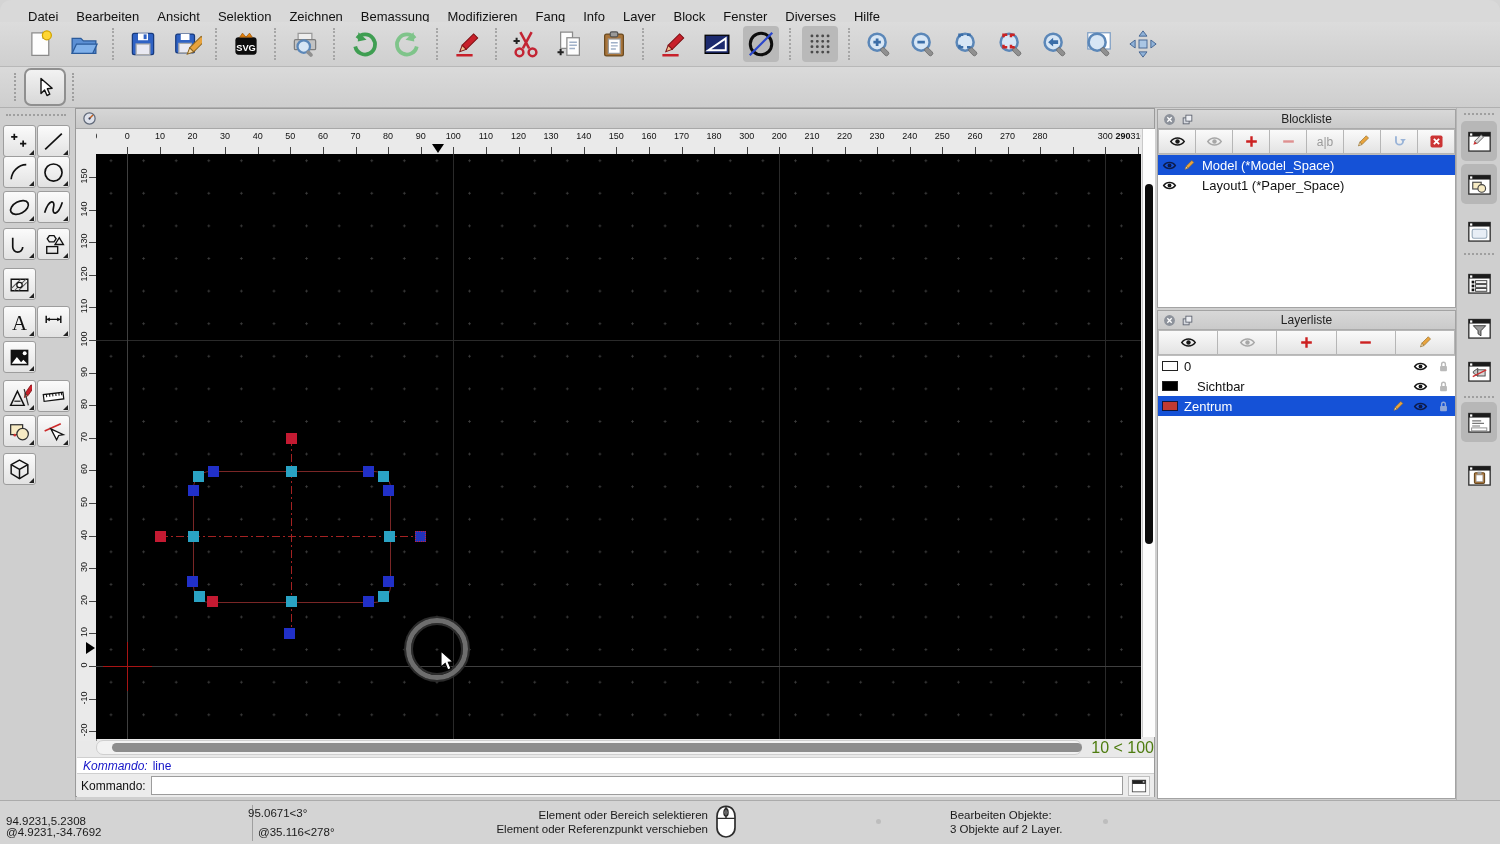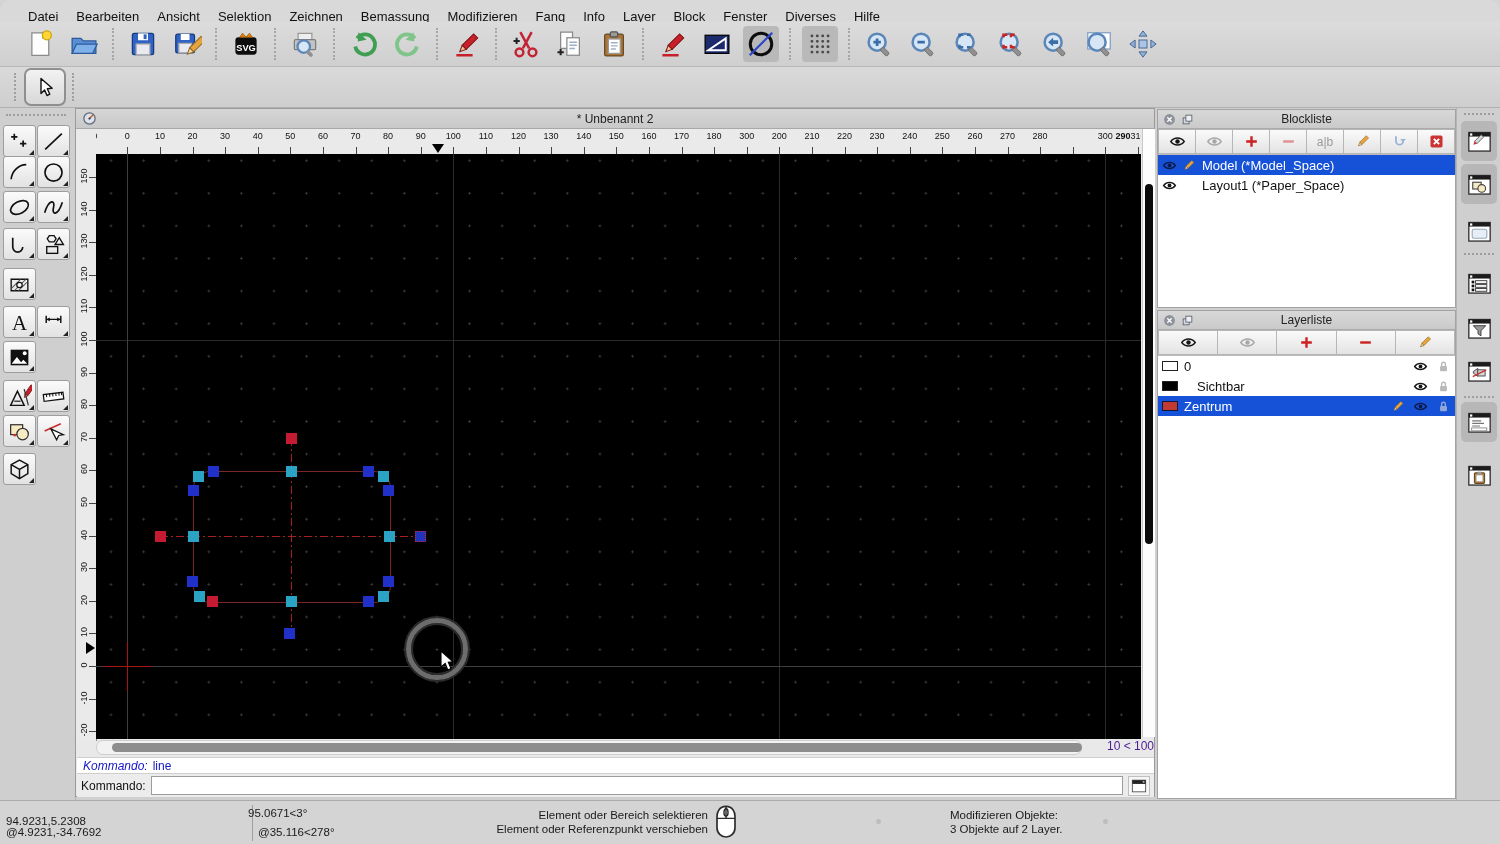--- a/index.html
+++ b/index.html
@@ -60,21 +60,21 @@
   .cl-h{position:absolute;height:1px;background:repeating-linear-gradient(to right,#a42222 0 8px,transparent 8px 11px,#a42222 11px 13px,transparent 13px 16px);}
   .cl-v{position:absolute;width:1px;background:repeating-linear-gradient(to bottom,#a42222 0 8px,transparent 8px 11px,#a42222 11px 13px,transparent 13px 16px);}
   #snap-circle{position:absolute;width:62px;height:62px;border-radius:50%;border:5px solid #6d6d6d;
                box-shadow:0 0 0 2px #2c2c2c, inset 0 0 0 2px #2c2c2c;box-sizing:border-box;}
   .crossline{position:absolute;background:#a81414;}
   
   #vscroll{left:1066px;top:20px;width:12px;height:608px;background:#fdfdfd;border-left:1px solid #c9c9c9;}
   #vthumb{position:absolute;left:2px;width:8px;border-radius:4px;background:#0a0a0a;}
   #hscroll{left:20px;top:631px;width:986px;height:15px;background:#f2f2f2;border:1px solid #cfcfcf;border-radius:7px;box-sizing:border-box;}
   #hthumb{position:absolute;top:2px;height:9px;border-radius:5px;background:#8d8d8d;}
-  #grid-status{left:1008px;top:630px;width:70px;height:16px;font-size:12px;text-align:right;color:#4c1d95;}
+  #grid-status{left:1008px;top:630px;width:70px;height:16px;font-size:16px;text-align:right;color:#4d7c0f;}
   
   #cmd-history{left:1px;top:648px;width:1077px;height:16px;background:#fff;border-top:1px solid #cfcfcf;
                display:flex;align-items:center;padding-left:6px;box-sizing:border-box;font-size:12px;}
   #cmd-history .lab{color:#1414c8;font-style:italic;margin-right:5px;}
   #cmd-history .val{color:#1414c8;}
   #cmd-row{left:1px;top:664px;width:1077px;height:24px;background:#ececec;border-top:1px solid #cfcfcf;
            display:flex;align-items:center;padding:0 4px;box-sizing:border-box;gap:5px;}
   #cmd-row .lab{font-size:12px;color:#111;white-space:nowrap;}
   #cmd-input{flex:1;height:17px;border:1px solid #9c9c9c;background:#fff;font-size:12px;padding:0 3px;}
   #cmd-detach{width:20px;height:18px;border:1px solid #bfbfbf;background:#f6f6f6;display:flex;align-items:center;justify-content:center;}
@@ -471,21 +471,20 @@
         </div>
       </div>
 
     <div id="cadwin" class="abs">
       <div id="win-title" class="abs">
         <svg id="win-icon" viewBox="0 0 24 24">
           <circle cx="12" cy="12" r="9" fill="#dde1ea" stroke="#5f6878" stroke-width="2"></circle>
           <path d="M12 12 L17.5 6.5" stroke="#c06020" stroke-width="2.4"></path>
           <circle cx="12" cy="12" r="1.8" fill="#39405c"></circle>
         </svg>
-        <div class="ttl">* Unbenannt 2</div>
       </div>
 
       <div id="corner" class="abs"></div>
       <div id="hruler" class="abs">
           <span class="hlab" style="left: -1.3px;">0</span>
           <span class="hlab" style="left: 31.3px;">0</span>
           <span class="htick" style="left: 31.3px;"></span>
           <span class="hlab" style="left: 63.9px;">10</span>
           <span class="htick" style="left: 63.9px;"></span>
           <span class="hlab" style="left: 96.5px;">20</span>
@@ -948,16 +947,16 @@
     <div class="sb-line" style="left:258px;top:25px">@35.116&lt;278°</div>
     <div class="sb-line" style="left:370px;top:8px;width:338px;text-align:right">Element oder Bereich selektieren</div>
     <div class="sb-line" style="left:370px;top:22px;width:338px;text-align:right">Element oder Referenzpunkt verschieben</div>
     <svg class="abs" style="left:714px;top:4px;width:24px;height:34px" viewBox="0 0 20 28">
       <path d="M10 1 C4.5 1 2.5 5.5 2.5 9.5 v9 c0 5 3.5 8 7.5 8 s7.5 -3 7.5 -8 v-9 C17.5 5.5 15.5 1 10 1 Z" fill="#fff" stroke="#2c2c2c" stroke-width="1.4"></path>
       <path d="M2.5 11 h15 M10 1 v10" stroke="#2c2c2c" stroke-width="1.2" fill="none"></path>
       <ellipse cx="10" cy="6" rx="1.7" ry="3" fill="none" stroke="#2c2c2c" stroke-width="1.2"></ellipse>
     </svg>
     <div class="grip-dot" style="left:876px;top:18px"></div>
     <div class="grip-dot" style="left:1103px;top:18px"></div>
-    <div class="sb-line" style="left:950px;top:8px">Modifizieren Objekte:</div>
+    <div class="sb-line" style="left:950px;top:8px">Bearbeiten Objekte:</div>
     <div class="sb-line" style="left:950px;top:22px">3 Objekte auf 2 Layer.</div>
   </div>
 </div>
 
 </body></html>

